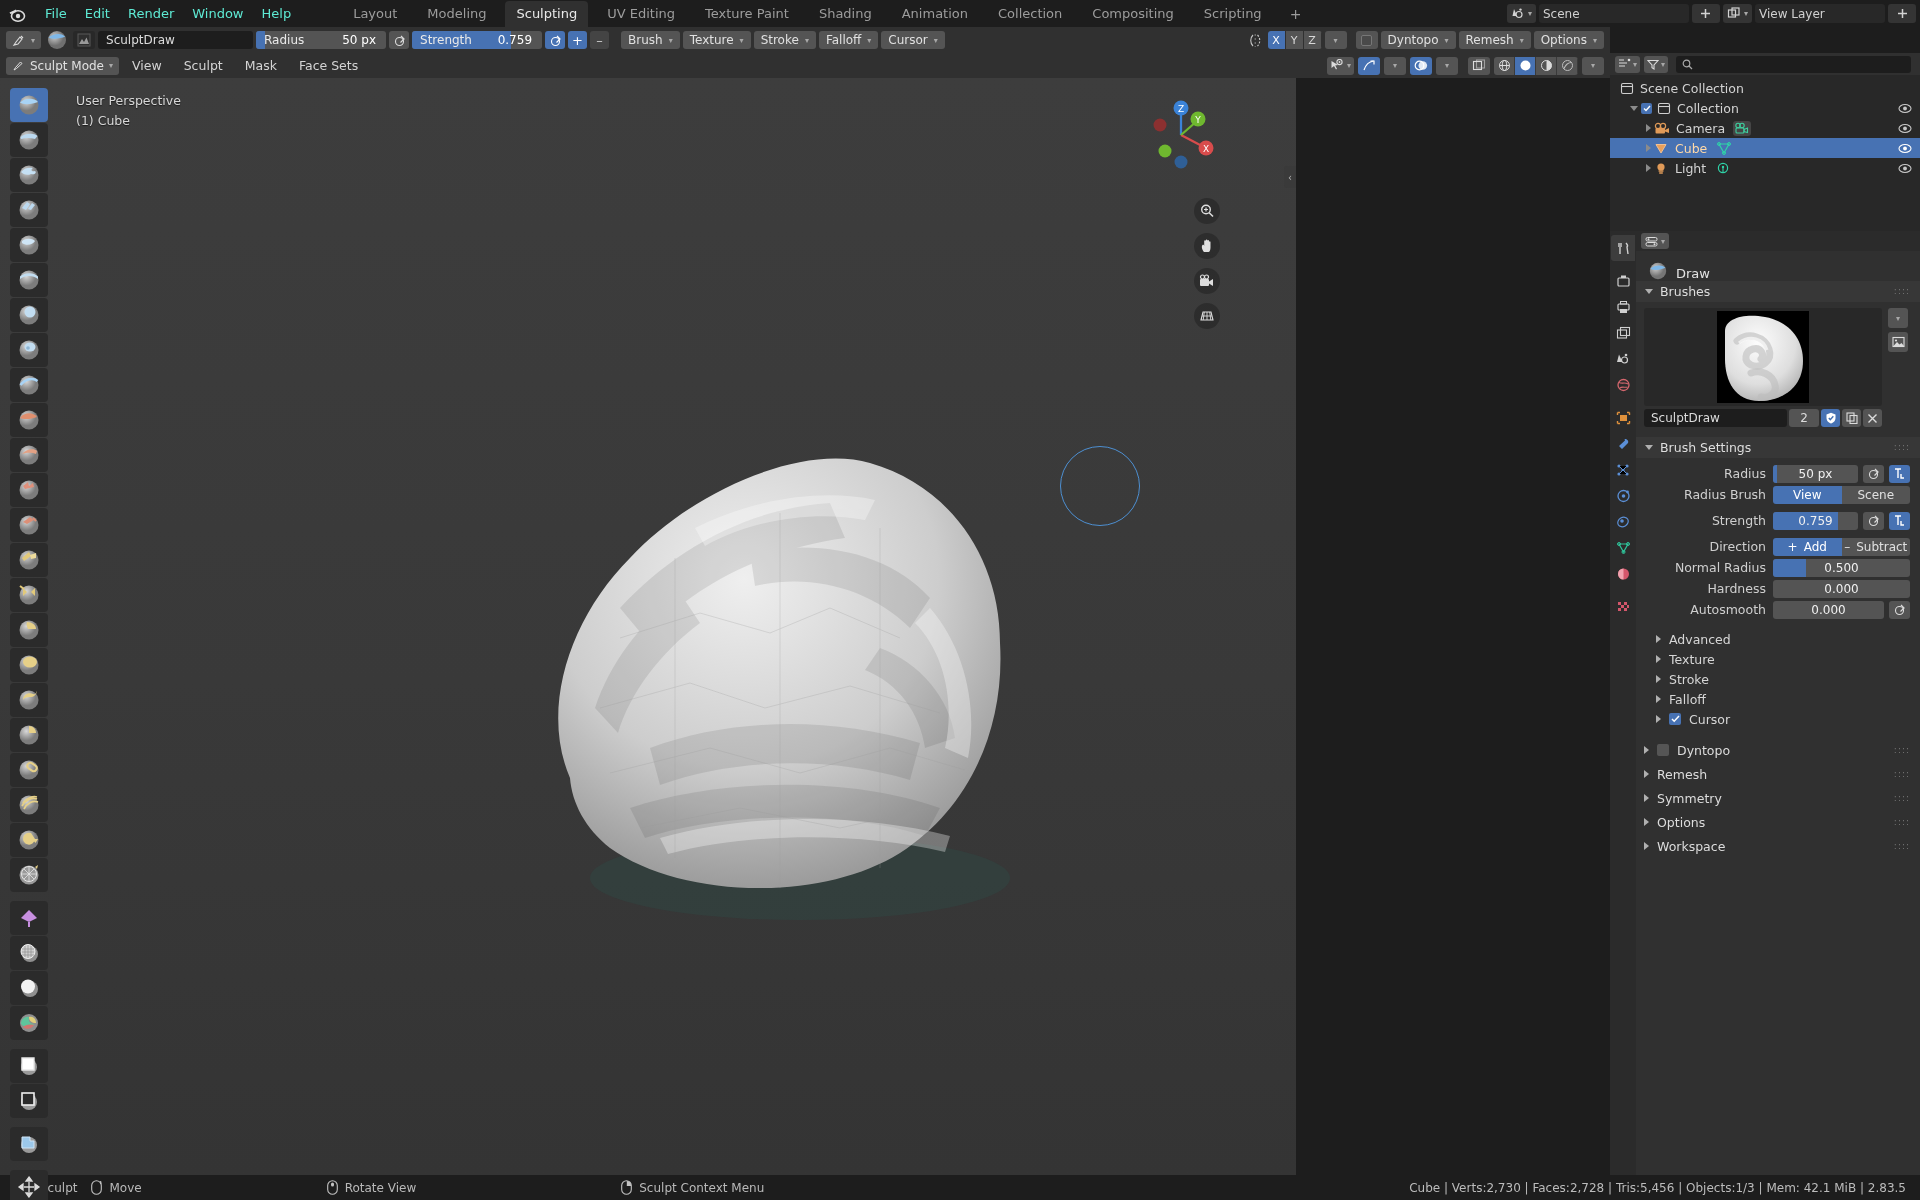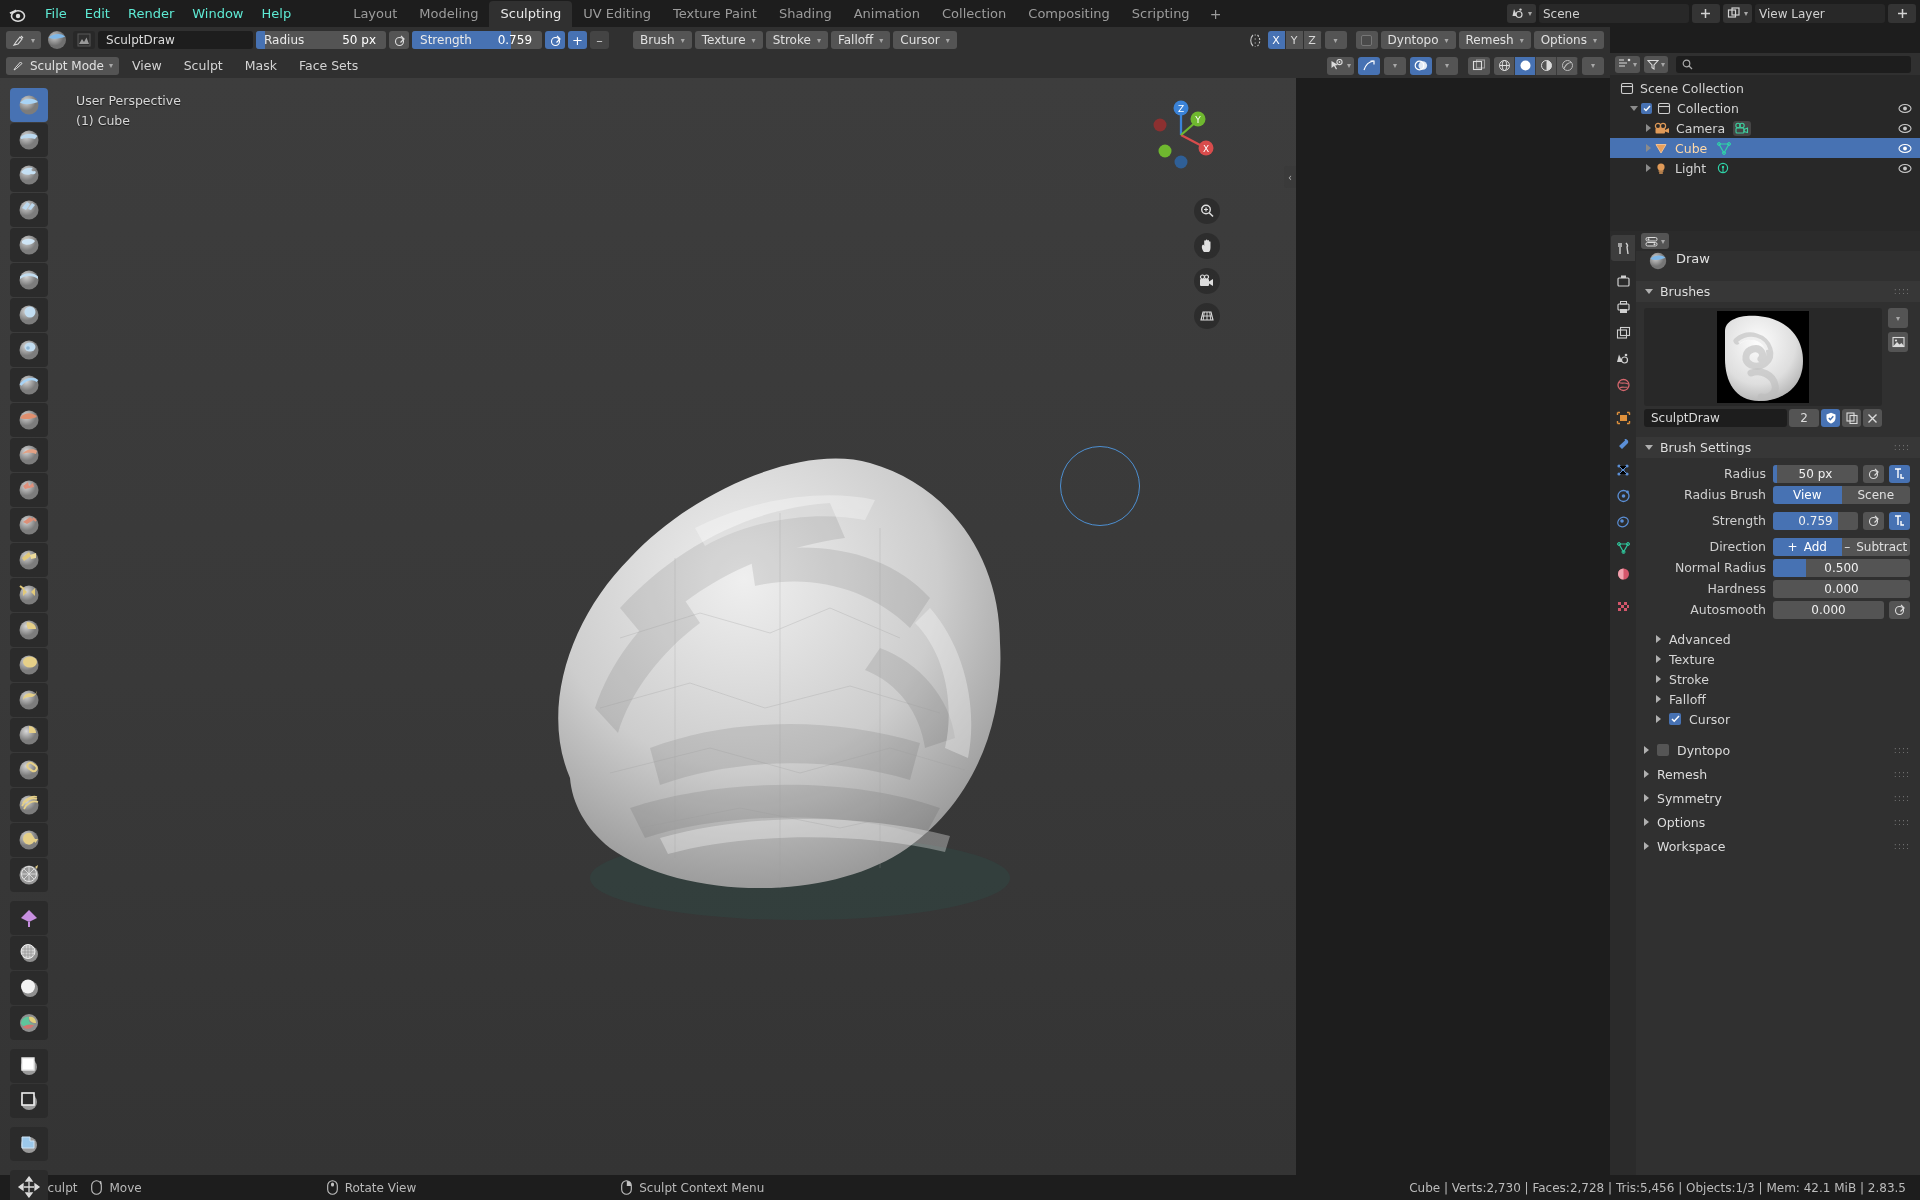--- a/index.html
+++ b/index.html
@@ -16,21 +16,21 @@
   
   .topbar {
     position: absolute; top: 0; left: 0; width: 1920px; height: 27px;
     background: #1d1d1d; display: flex; align-items: center; padding-left: 6px;
   }
   .blender-logo { width: 22px; height: 22px; margin-right: 8px; display:flex; align-items:center; justify-content:center; }
   .menu-item {
     padding: 3px 9px; font-size: 13px; color: #5eead4; border-radius: 3px; cursor: default;
     white-space: nowrap;
   }
-  .ws-tabs { display: flex; align-items: center; margin-left: 42px; height: 19px; }
+  .ws-tabs { display: flex; align-items: center; margin-left: 42px; height: 19px; gap: 8px; }
   .ws-tab {
     padding: 5px 11px 6px; font-size: 13px; color: #9c9c9c; white-space: nowrap;
     border-radius: 4px 4px 0 0; position: relative;
   }
   .ws-tab.active { background: #303030; color: #e8e8e8; }
   .ws-plus { padding: 3px 9px; color: #9c9c9c; font-size: 14px; }
   .topbar-right {
     position: absolute; right: 0; top: 0; height: 27px; display: flex; align-items: center;
     gap: 0px; padding-right: 4px;
   }
@@ -168,21 +168,21 @@
     position:absolute; top:231px; right:0; width:310px; height:944px; background:#303030;
     display:flex;
   }
   .props-tabs { width:26px; background:#2b2b2b; padding-top:4px; display:flex; flex-direction:column;
     align-items:center; }
   .ptab { width:24px; height:26px; display:flex; align-items:center; justify-content:center; border-radius:3px 0 0 3px; }
   .ptab.on { background:#3d3d3d; }
   .ptab-gap { height:7px; }
   .props-body { flex:1; background:#303030; overflow:hidden; }
   .props-topbar { height:20px; background:#2b2b2b; display:flex; align-items:center; padding:0 5px; gap:4px; }
-  .brush-title { height:30px; display:flex; align-items:flex-start; gap:8px; padding:0 12px; font-size:13px; color:#e2e2e2;}
+  .brush-title { height:30px; display:flex; align-items:flex-end; gap:8px; padding:0 12px; font-size:13px; color:#e2e2e2;}
   .panel-hdr {
     height:21px; display:flex; align-items:center; gap:7px; padding:0 9px; background:#373737;
     font-size:12.5px; color:#dedede; position:relative;
   }
   .grip { position:absolute; right:10px; color:#747474; font-size:9px; letter-spacing:1px; line-height:5px;}
   .tri { width:0;height:0;border-left:5px solid #b0b0b0;border-top:4px solid transparent;border-bottom:4px solid transparent;}
   .tri.open { border-left:4.5px solid transparent;border-right:4.5px solid transparent;border-top:5px solid #b0b0b0;border-bottom:0;}
   .brush-preview-box {
     margin:6px 8px 0; height:98px; background:#282828; border-radius:3px; position:relative;
     display:flex; align-items:center; justify-content:center;
@@ -346,21 +346,21 @@
     <div class="mini-ico">
       <svg width="13" height="13" viewBox="0 0 13 13">
         <circle cx="6.5" cy="7.5" r="4" fill="none" stroke="#fff" stroke-width="1.1"></circle>
         <path d="M8 2 L11 5 L7.5 8.5" fill="none" stroke="#fff" stroke-width="1.2"></path>
       </svg>
     </div>
 
     <div class="pm-btn">+</div>
     <div class="pm-btn off">–</div>
 
-    <div class="dd-btn" style="margin-left:21px">
+    <div class="dd-btn" style="margin-left:9px">
       <span>Brush</span>
         <span class="chev">▾</span>
     </div>
     <div class="dd-btn">
       <span>Texture</span>
         <span class="chev">▾</span>
     </div>
     <div class="dd-btn">
       <span>Stroke</span>
         <span class="chev">▾</span>

